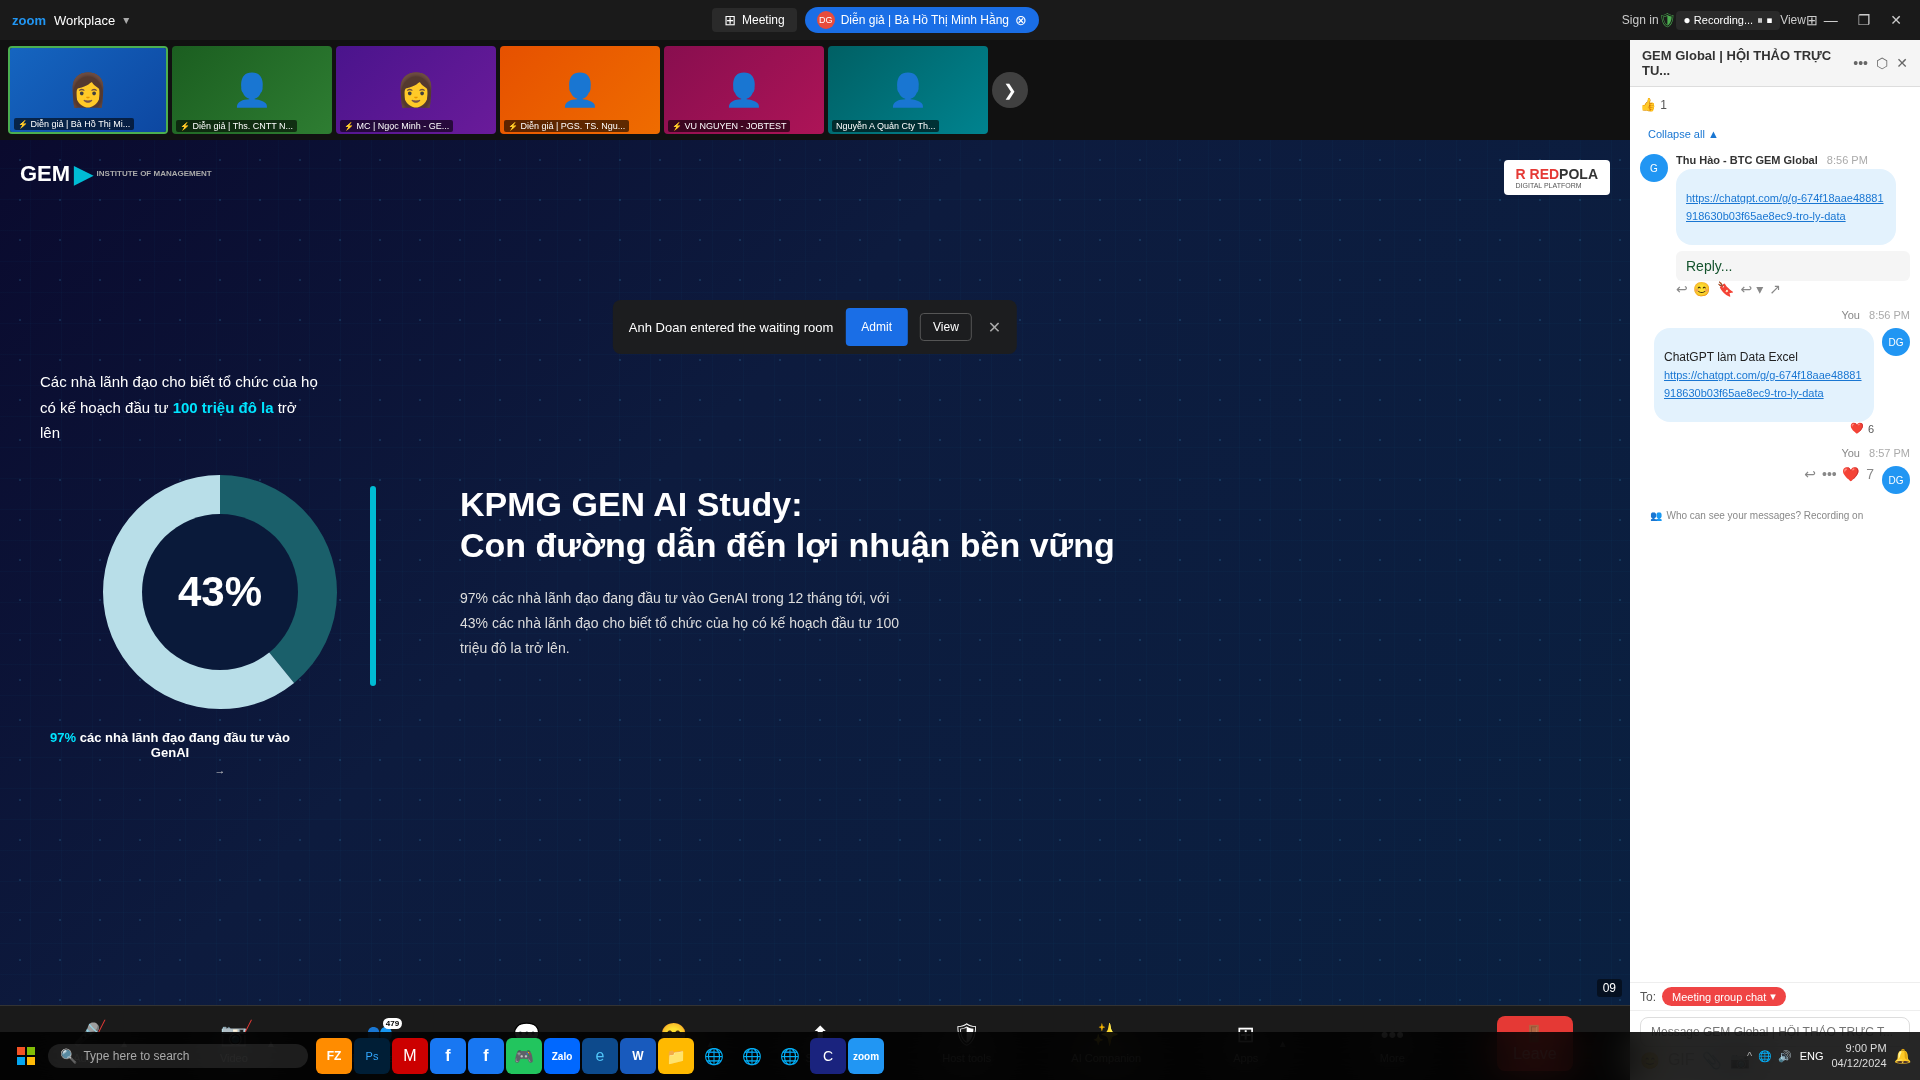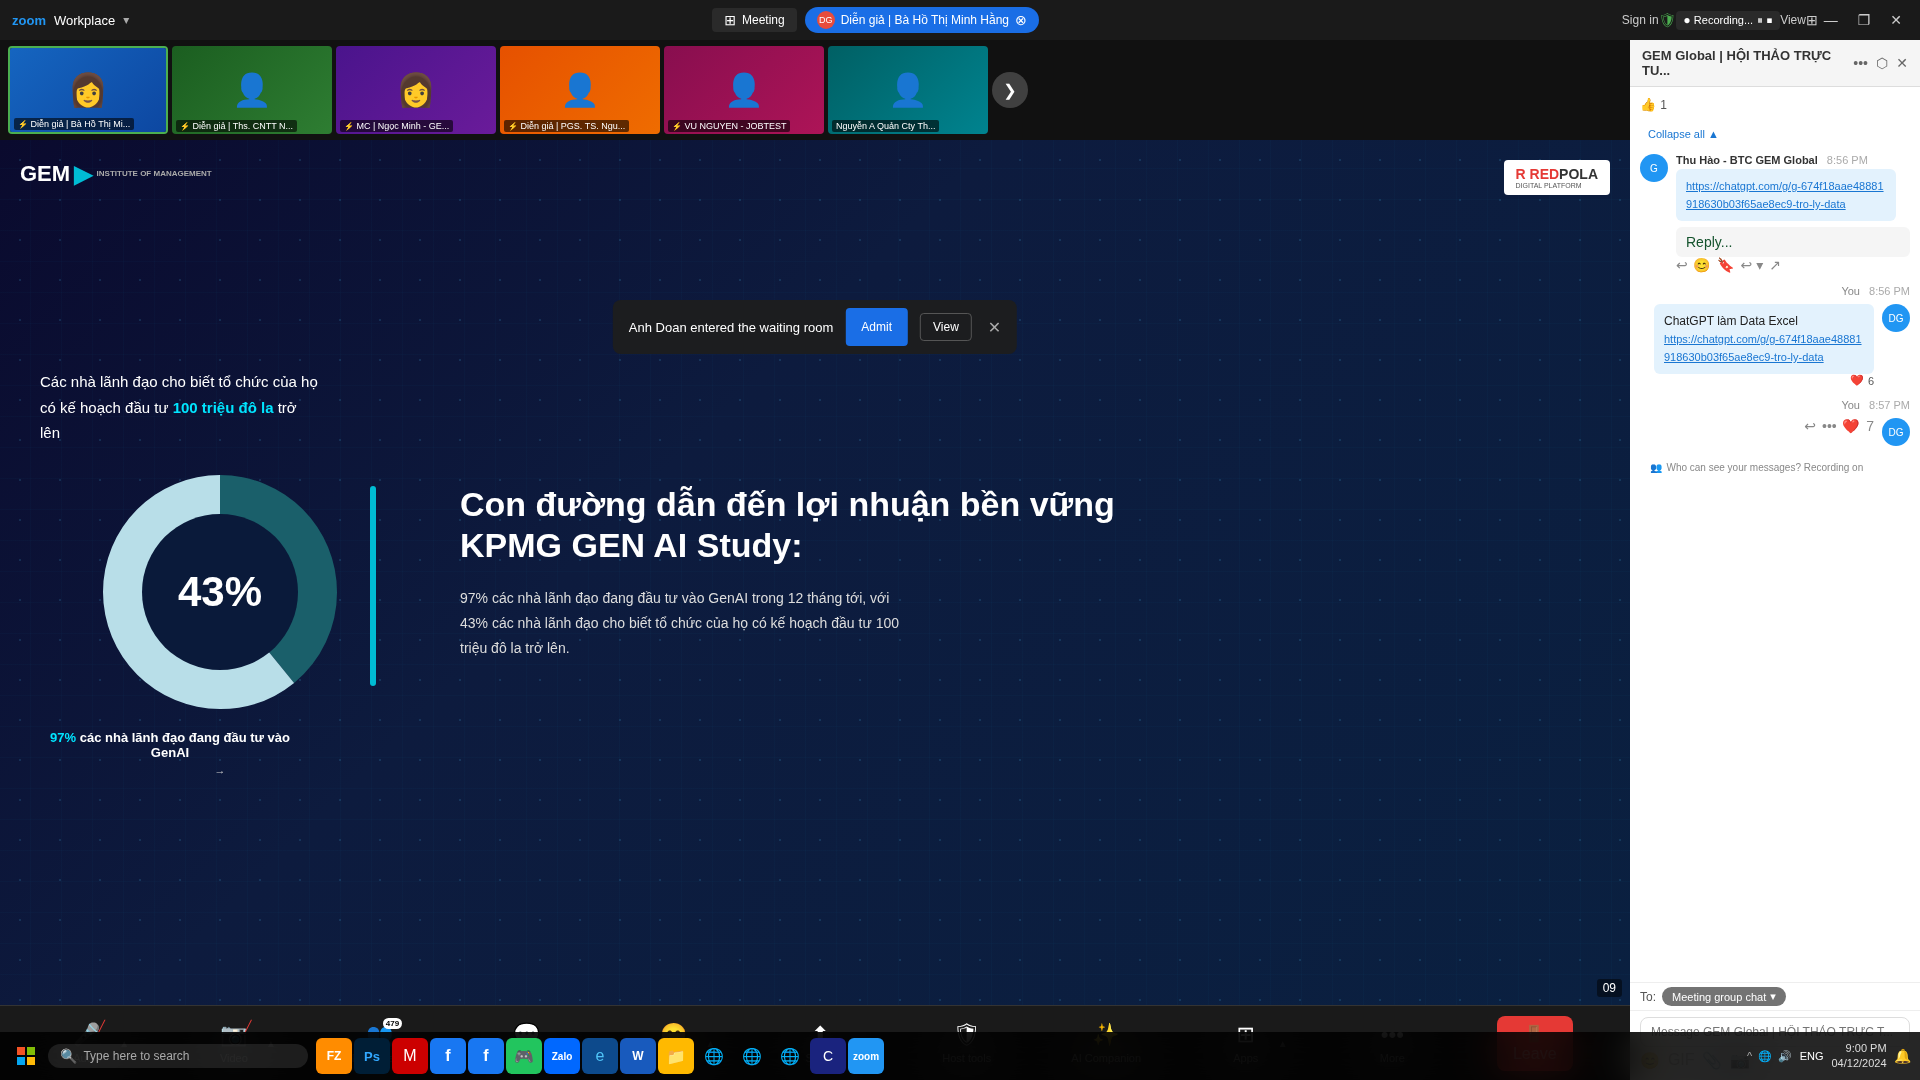--- a/index.html
+++ b/index.html
@@ -111,36 +111,36 @@
     .chat-title { font-size: 13px; font-weight: 600; color: #333; }
     .chat-header-icons { display: flex; gap: 8px; color: #666; font-size: 14px; }
 
     .chat-messages { flex: 1; overflow-y: auto; padding: 8px 10px; display: flex; flex-direction: column; gap: 12px; }
 
     .chat-msg { display: flex; flex-direction: column; gap: 4px; }
     .msg-avatar { width: 28px; height: 28px; border-radius: 50%; font-size: 10px; color: #fff; display: flex; align-items: center; justify-content: center; flex-shrink: 0; }
     .avatar-dg { background: #2196f3; }
     .msg-row { display: flex; gap: 8px; align-items: flex-start; }
 
-    .msg-bubble { background: #e3f2fd; border-radius: 6px; padding: 8px 10px; font-size: 12px; color: #222; max-width: 220px; line-height: 1.5; }
+    .msg-bubble { background: #e3f2fd; border-radius: 16px; padding: 20px 10px; font-size: 12px; color: #222; max-width: 220px; line-height: 1.5; }
     .msg-link { color: #1976d2; text-decoration: underline; word-break: break-all; font-size: 11px; }
 
     .msg-reply-area { background: #f5f5f5; border-radius: 6px; padding: 6px 10px; margin-top: 2px; }
     .msg-reply-placeholder { font-size: 14px; color: #14532d; }
     .msg-actions { display: flex; gap: 6px; color: #888; font-size: 14px; }
 
     .reaction-row { display: flex; align-items: center; gap: 4px; font-size: 11px; color: #555; }
 
     .collapse-all { color: #1976d2; font-size: 11px; cursor: pointer; padding: 2px 8px; }
 
     .privacy-note { font-size: 10px; color: #888; padding: 4px 10px; display: flex; align-items: center; gap: 4px; }
 
     .chat-to { display: flex; align-items: center; gap: 6px; padding: 4px 10px; font-size: 12px; color: #555; border-top: 1px solid #eee; }
     .chat-to-label { color: #555; }
-    .meeting-group-pill { background: #737373; color: #fff; padding: 3px 10px; border-radius: 12px; font-size: 11px; display: flex; align-items: center; gap: 4px; cursor: pointer; }
+    .meeting-group-pill { background: #ef4444; color: #fff; padding: 3px 10px; border-radius: 12px; font-size: 11px; display: flex; align-items: center; gap: 4px; cursor: pointer; }
 
     .chat-input-area { border-top: 1px solid #eee; padding: 6px 10px; }
     .chat-input-box { width: 100%; border: 1px solid #ddd; border-radius: 8px; padding: 7px 10px; font-size: 12px; color: #333; outline: none; }
     .chat-input-toolbar { display: flex; gap: 8px; padding: 4px 0; color: #888; font-size: 16px; }
 
     
     .taskbar { height: 48px; background: rgba(0,0,0,0.85); backdrop-filter: blur(20px); display: flex; align-items: center; padding: 0 8px; gap: 4px; position: absolute; bottom: 0; left: 0; width: 100%; z-index: 100; }
     .start-btn { width: 36px; height: 36px; display: flex; align-items: center; justify-content: center; cursor: pointer; }
     .search-bar { background: rgba(255,255,255,0.1); border-radius: 20px; display: flex; align-items: center; gap: 6px; padding: 4px 12px; width: 260px; cursor: pointer; }
     .search-placeholder { color: #aaa; font-size: 12px; }
@@ -307,22 +307,22 @@
               <div style="color:#fff;font-size:13px;text-align:center;margin-top:8px;font-weight:600;max-width:260px;">
                 <span style="color:#00e5ff;font-weight:900">97%</span> các nhà lãnh đạo đang đầu tư vào GenAI
               </div>
               <div style="color:#ccc;font-size:11px;text-align:center;margin-top:4px;">→</div>
             </div>
 
             <div class="teal-bar-left"></div>
 
             <div style="flex:1;padding-left:60px;">
               <div style="color:#fff;font-size:34px;font-weight:900;line-height:1.2;margin-bottom:20px;">
+                <div>KPMG GEN AI Study:</div>
                 <div>Con đường dẫn đến lợi nhuận bền vững</div>
-                <div>KPMG GEN AI Study:</div>
               </div>
               <div style="color:#ddd;font-size:14px;line-height:1.8;max-width:460px;">97% các nhà lãnh đạo đang đầu tư vào GenAI trong 12 tháng tới, với 43% các nhà lãnh đạo cho biết tổ chức của họ có kế hoạch đầu tư 100 triệu đô la trở lên.</div>
             </div>
           </div>
 
           <div class="slide-number">09</div>
         </div>
       </div>
 
       <div class="bottom-toolbar">
@@ -533,21 +533,21 @@
     <div class="search-bar">
       <span style="color:#aaa;font-size:14px;">🔍</span>
       <span class="search-placeholder">Type here to search</span>
     </div>
 
     <div class="taskbar-apps">
       <div class="taskbar-app" style="background:#ff8c00;">
         <span style="color:#fff;font-size:12px;font-weight:700">FZ</span>
       </div>
       <div class="taskbar-app" style="background:#001e36;">
-        <span style="color:#31a8ff;font-size:13px;font-weight:700">Ps</span>
+        <span style="color:#31a8ff;font-size:11px;font-weight:400">Ps</span>
       </div>
       <div class="taskbar-app" style="background:#cc0000;">
         <span style="color:#fff;font-size:16px">M</span>
       </div>
       <div class="taskbar-app" style="background:#1877f2;">
         <span style="color:#fff;font-weight:900;font-size:16px">f</span>
       </div>
       <div class="taskbar-app" style="background:#1877f2;">
         <span style="color:#fff;font-weight:900;font-size:16px">f</span>
       </div>

